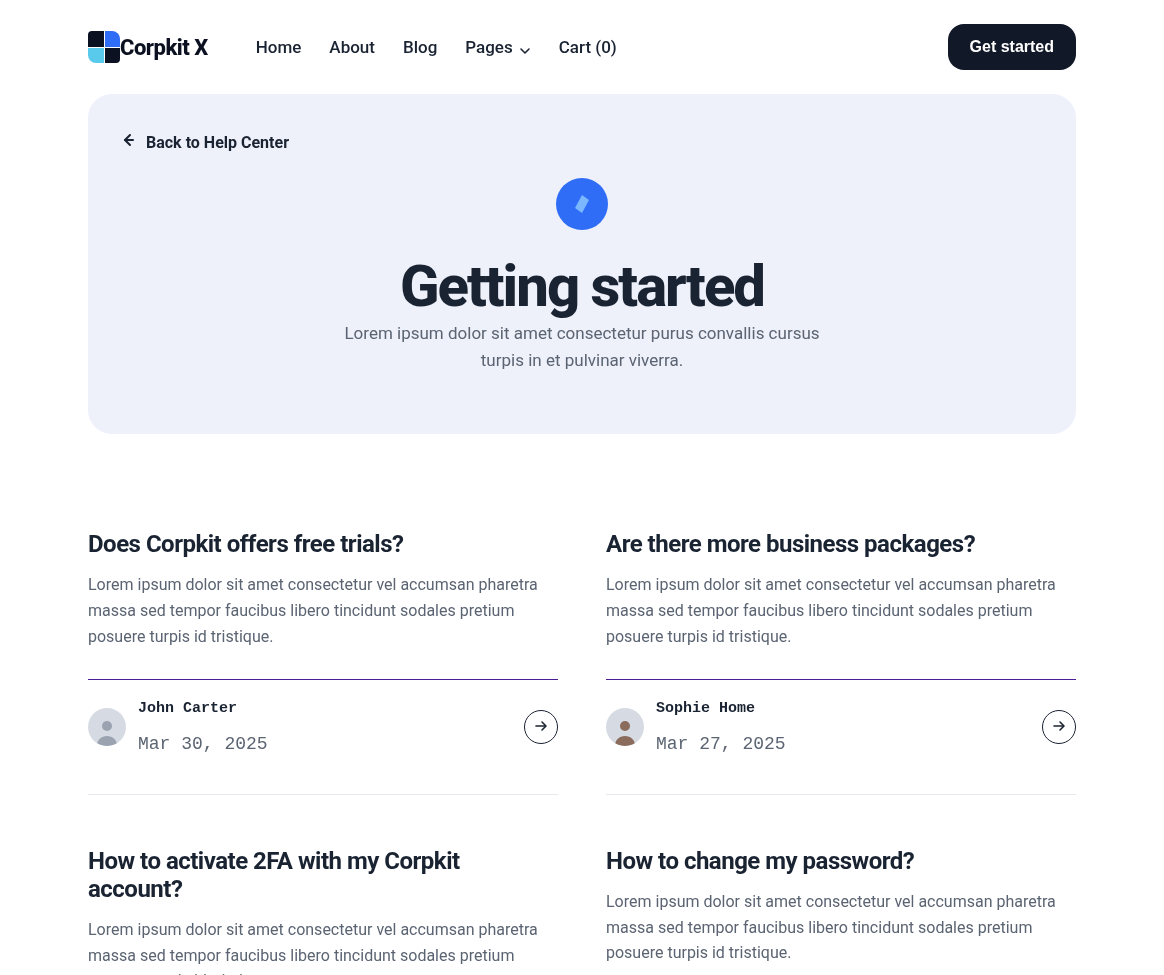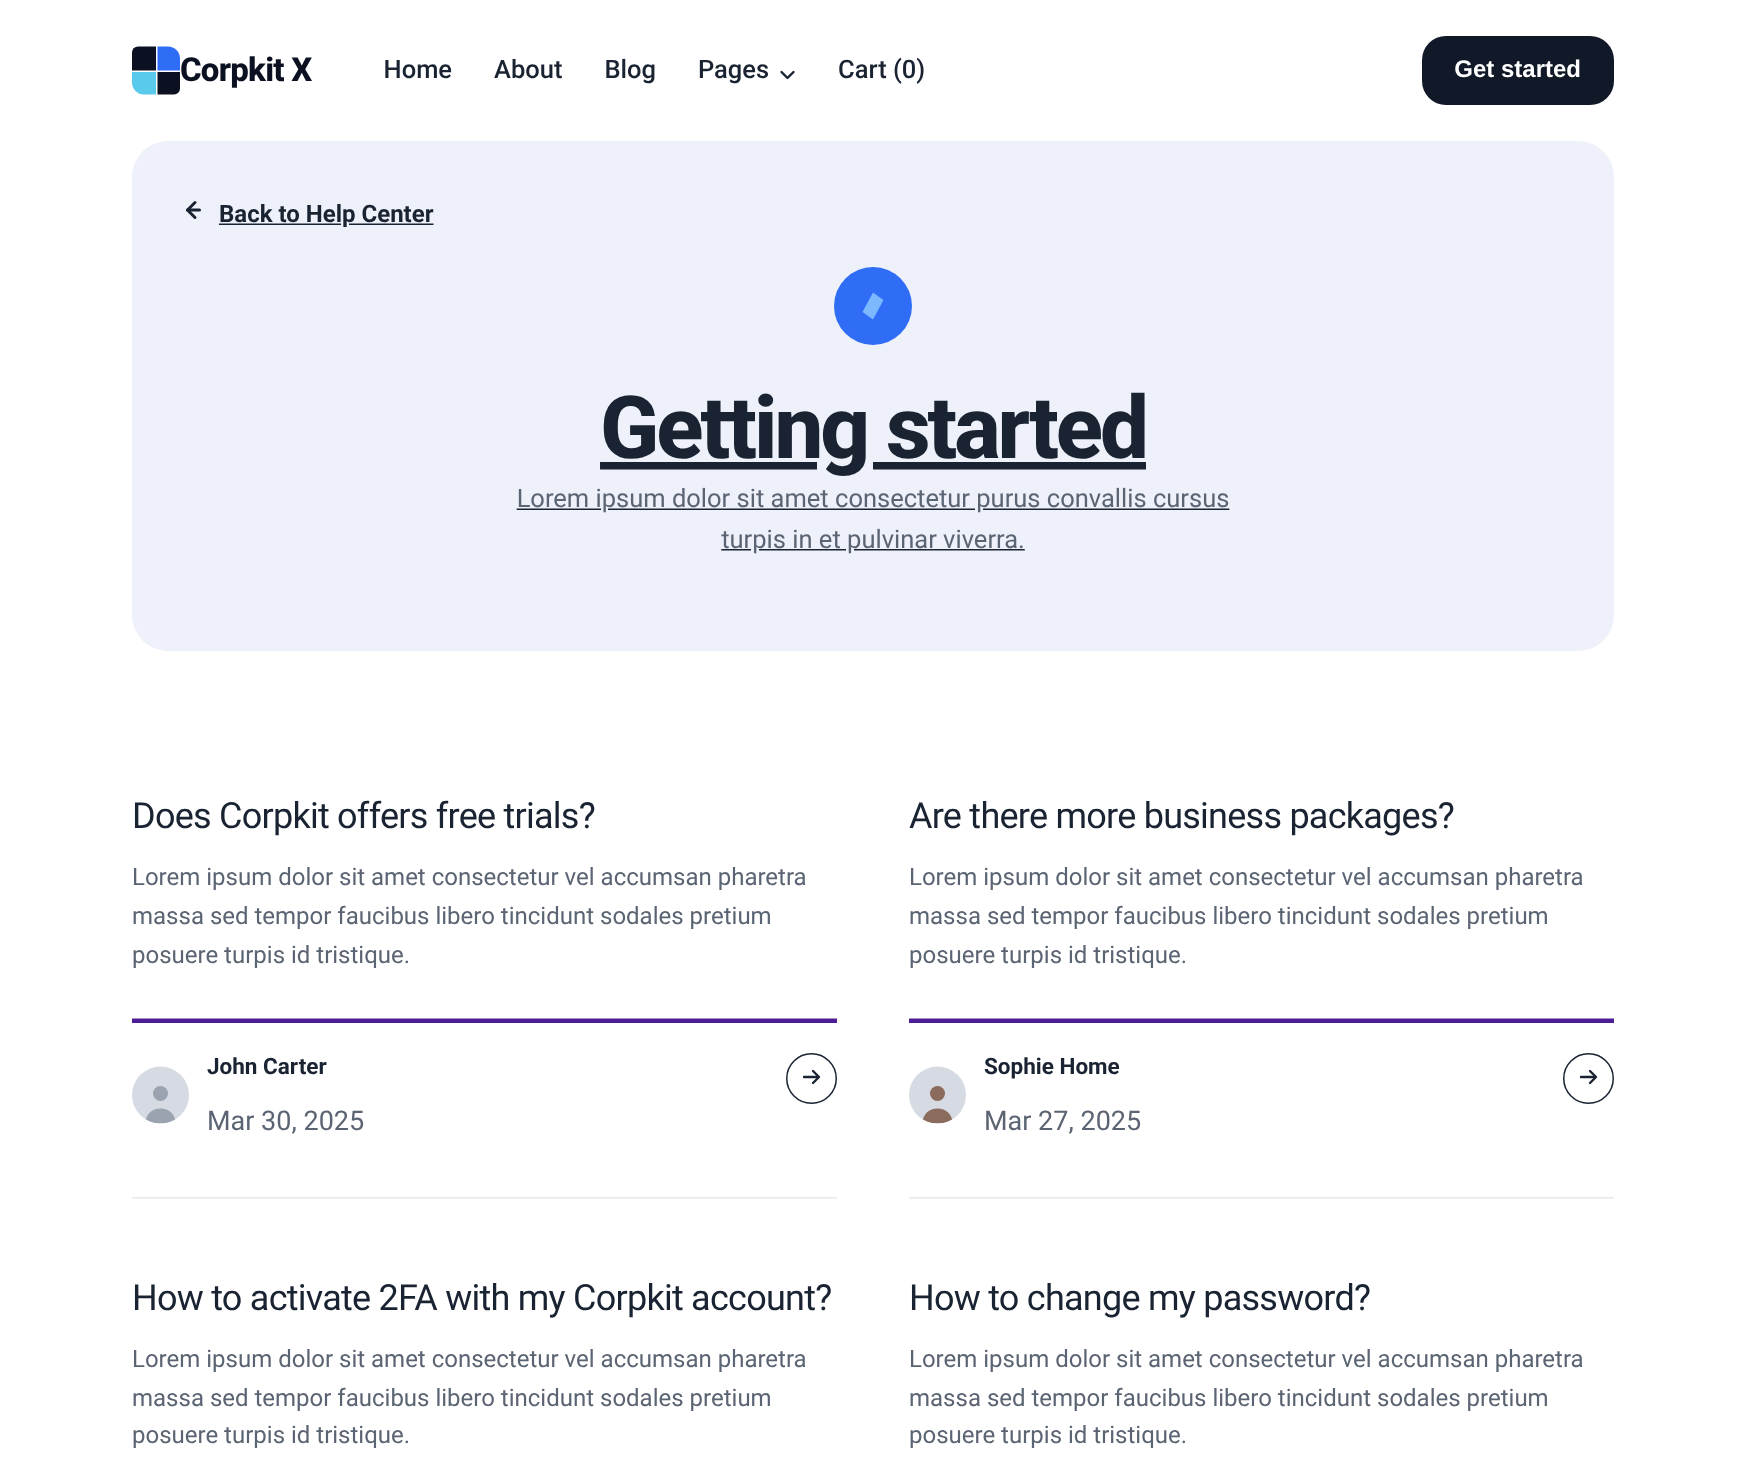--- a/index.html
+++ b/index.html
@@ -67,21 +67,20 @@
     font-size: 16px;
     font-weight: 600;
     padding: 14px 22px;
     border-radius: 16px;
     border: none;
     cursor: pointer;
   }
   
   .hero-wrap {
     padding: 0 88px;
-    text-decoration: underline;
   }
   .hero {
     background: #eef0fa;
     border-radius: 24px;
     padding: 38px 32px 60px 32px;
     position: relative;
   }
   .back-link {
     display: flex;
     align-items: center;
@@ -124,37 +123,38 @@
     padding-bottom: 40px;
     border-bottom: 1px solid #e6e8ee;
     margin-bottom: 52px;
   }
   .article:nth-child(3), .article:nth-child(4) {
     border-bottom: none;
     margin-bottom: 0;
   }
   .article-title {
     font-size: 24px;
-    font-weight: 400;
+    font-weight: 700;
     letter-spacing: -0.5px;
     color: #1a2332;
     margin-bottom: 14px;
   }
   .article-text {
     color: #5b6472;
     font-size: 16px;
     line-height: 1.6;
     margin-bottom: 30px;
   }
   .article-footer {
     display: flex;
-    align-items: flex-start;
+    align-items: center;
     justify-content: space-between;
     padding-top: 20px;
-    border-top: 3px solid #4c1d95;
+    border-top: 1px solid #4c1d95;
+    font-family: Liberation Mono, monospace;
   }
   .author {
     display: flex;
     align-items: center;
     gap: 12px;
   }
   .avatar {
     width: 38px; height: 38px;
     border-radius: 50%;
     background: #d6dbe3;

